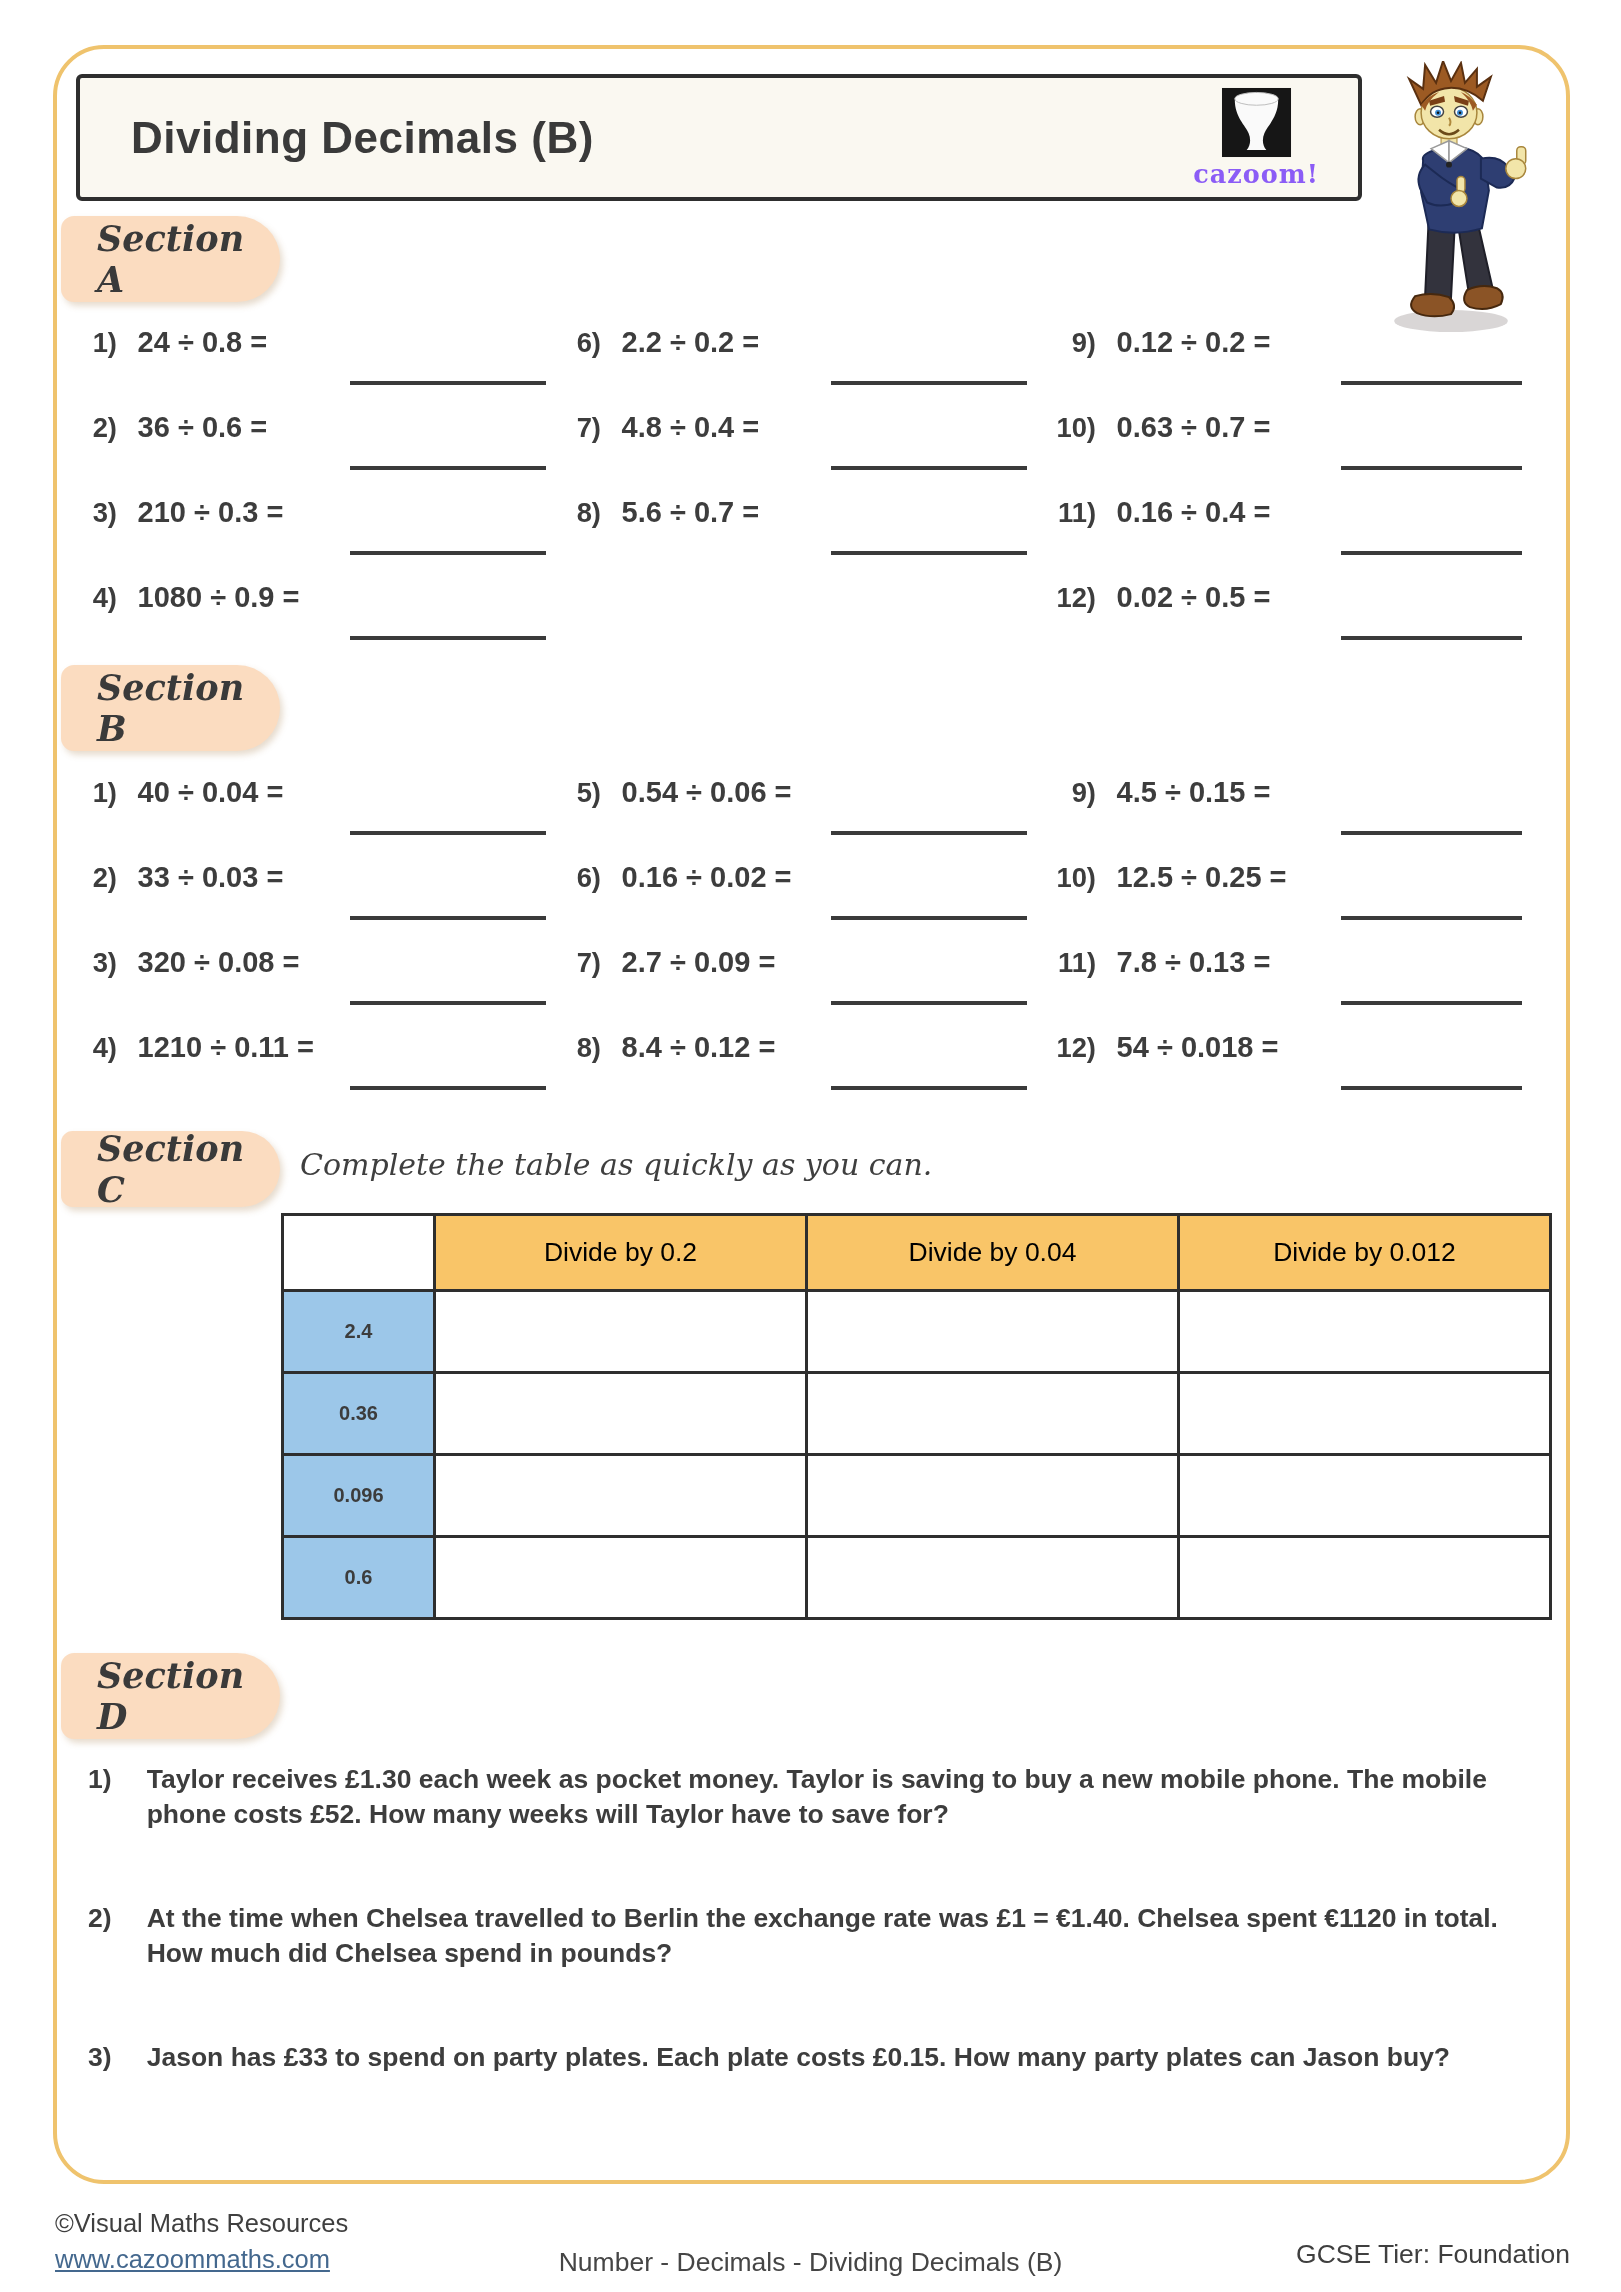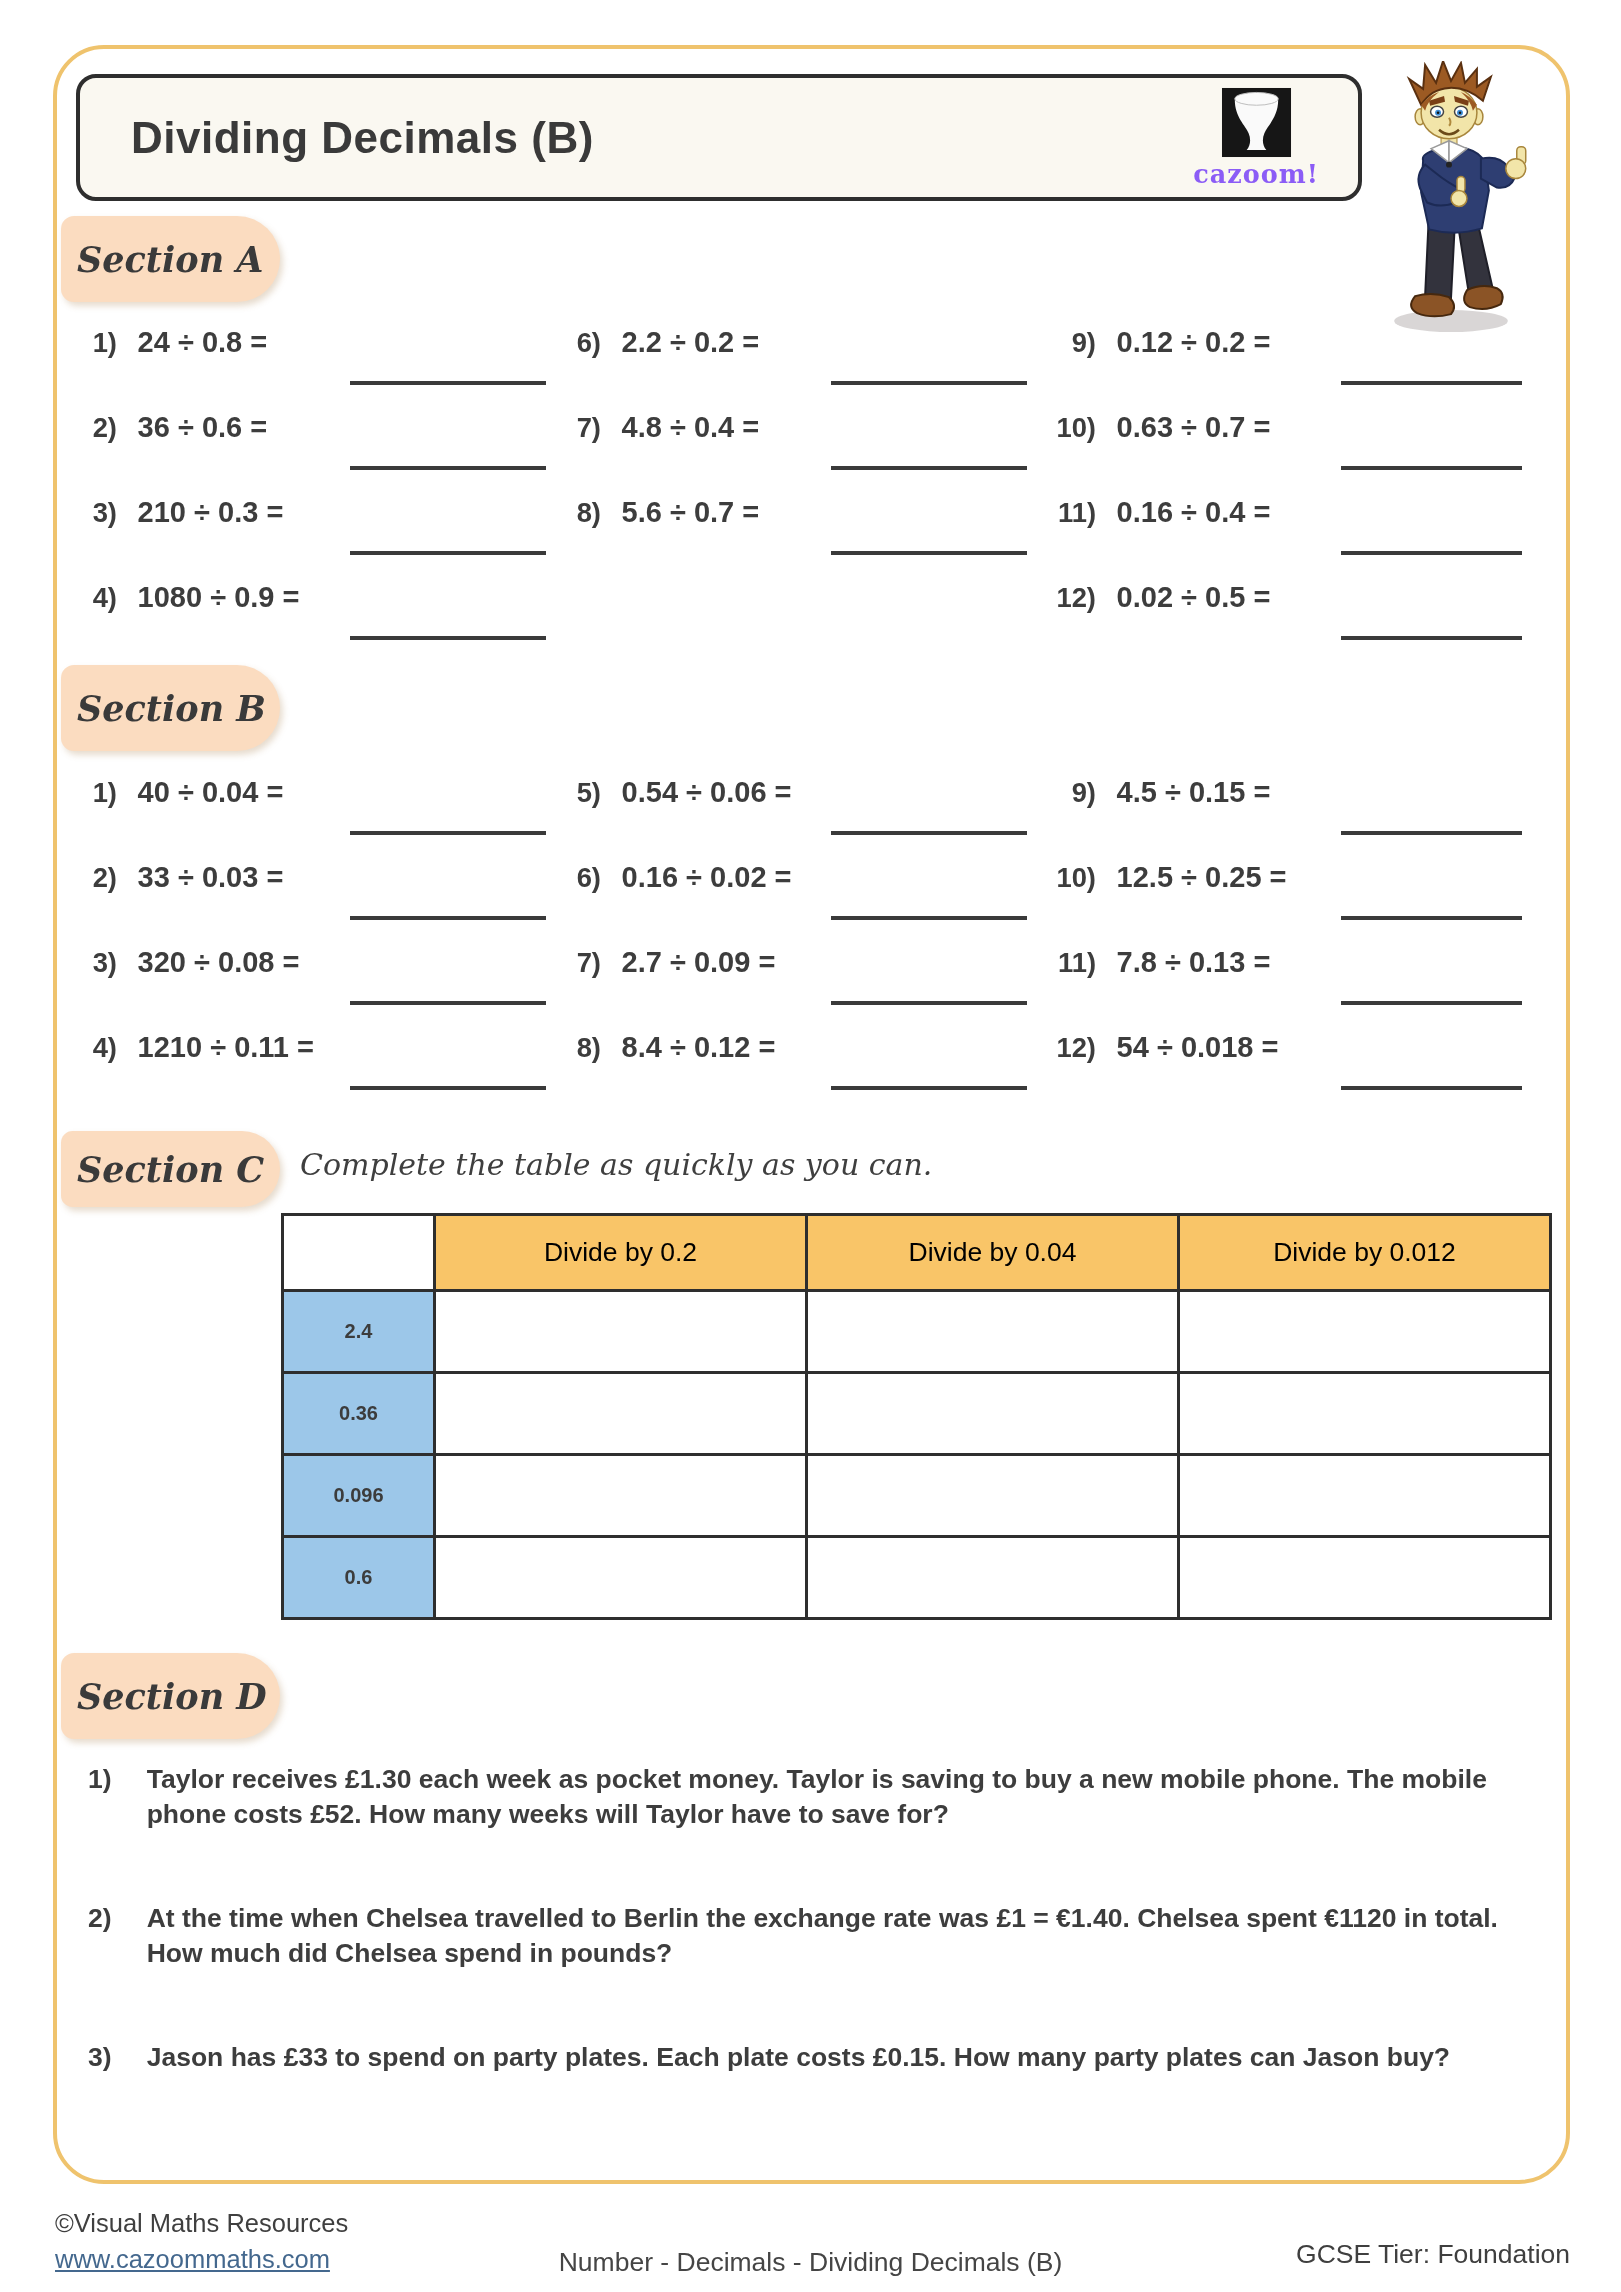--- a/index.html
+++ b/index.html
@@ -20,40 +20,40 @@
     overflow:hidden;
   }
   .frame{
     position:absolute;left:53px;top:45px;width:1517px;height:2139px;
     border:4.9px solid var(--gold-border);border-radius:51px;
   }
   
   .title-box{
     position:absolute;left:76px;top:74px;width:1286px;height:127px;
     background:var(--title-box-bg);border:4.9px solid var(--border-dark);
-    border-radius:20px;
+    border-radius:6px;
   }
   .title-box h1{
     position:absolute;left:51px;top:50%;transform:translateY(-50%);
     margin:0;font-size:44px;font-weight:bold;color:#3a3a3a;letter-spacing:0.5px;
     font-family:"Liberation Sans",sans-serif;
   }
   .logo{position:absolute;right:23.5px;top:8.8px;width:157px;text-align:center;}
   .logo svg{display:block;margin:0 auto;}
   .logo-text{
     font-family:"DejaVu Serif",serif;font-weight:bold;font-size:25.5px;
     color:#8b5cf6;margin-top:1px;letter-spacing:1px;
   }
   .mascot{position:absolute;left:1368px;top:61px;}
   
   .pill{
     position:absolute;left:61px;width:219px;height:86px;
     background:var(--pill-bg);border-radius:13.7px 45px 45px 13.7px;
     box-shadow:2.9px 3.9px 5.9px rgba(160,115,60,.25);
-    display:flex;align-items:center;padding-left:16px;
+    display:flex;align-items:center;padding-left:36px;
   }
   .pill span{
     font-family:"DejaVu Serif",serif;font-style:italic;font-weight:bold;
     font-size:35px;color:#3a3a3a;
   }
   .pill-a{top:216px;}
   .pill-b{top:665px;}
   .pill-c{top:1131px;height:76px;}
   .pill-d{top:1653px;}
   

